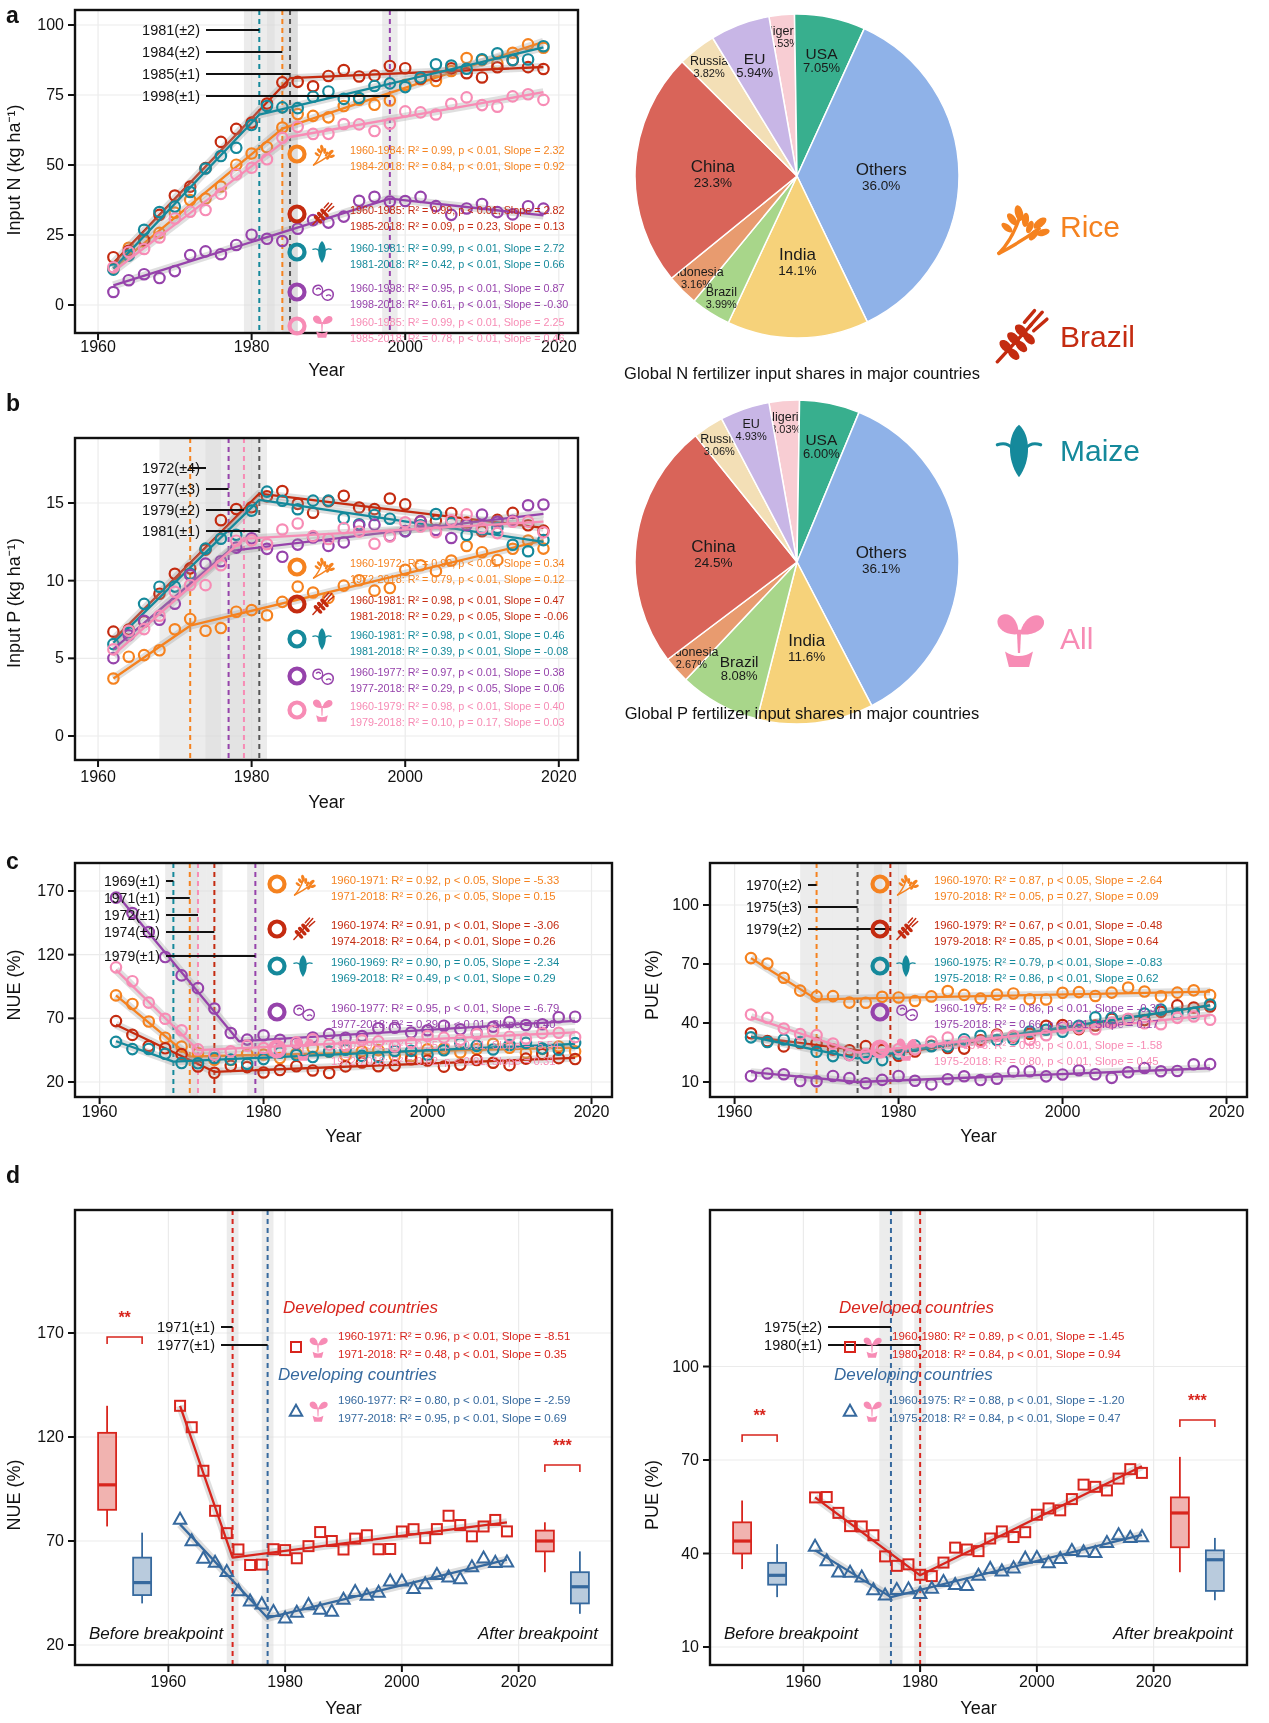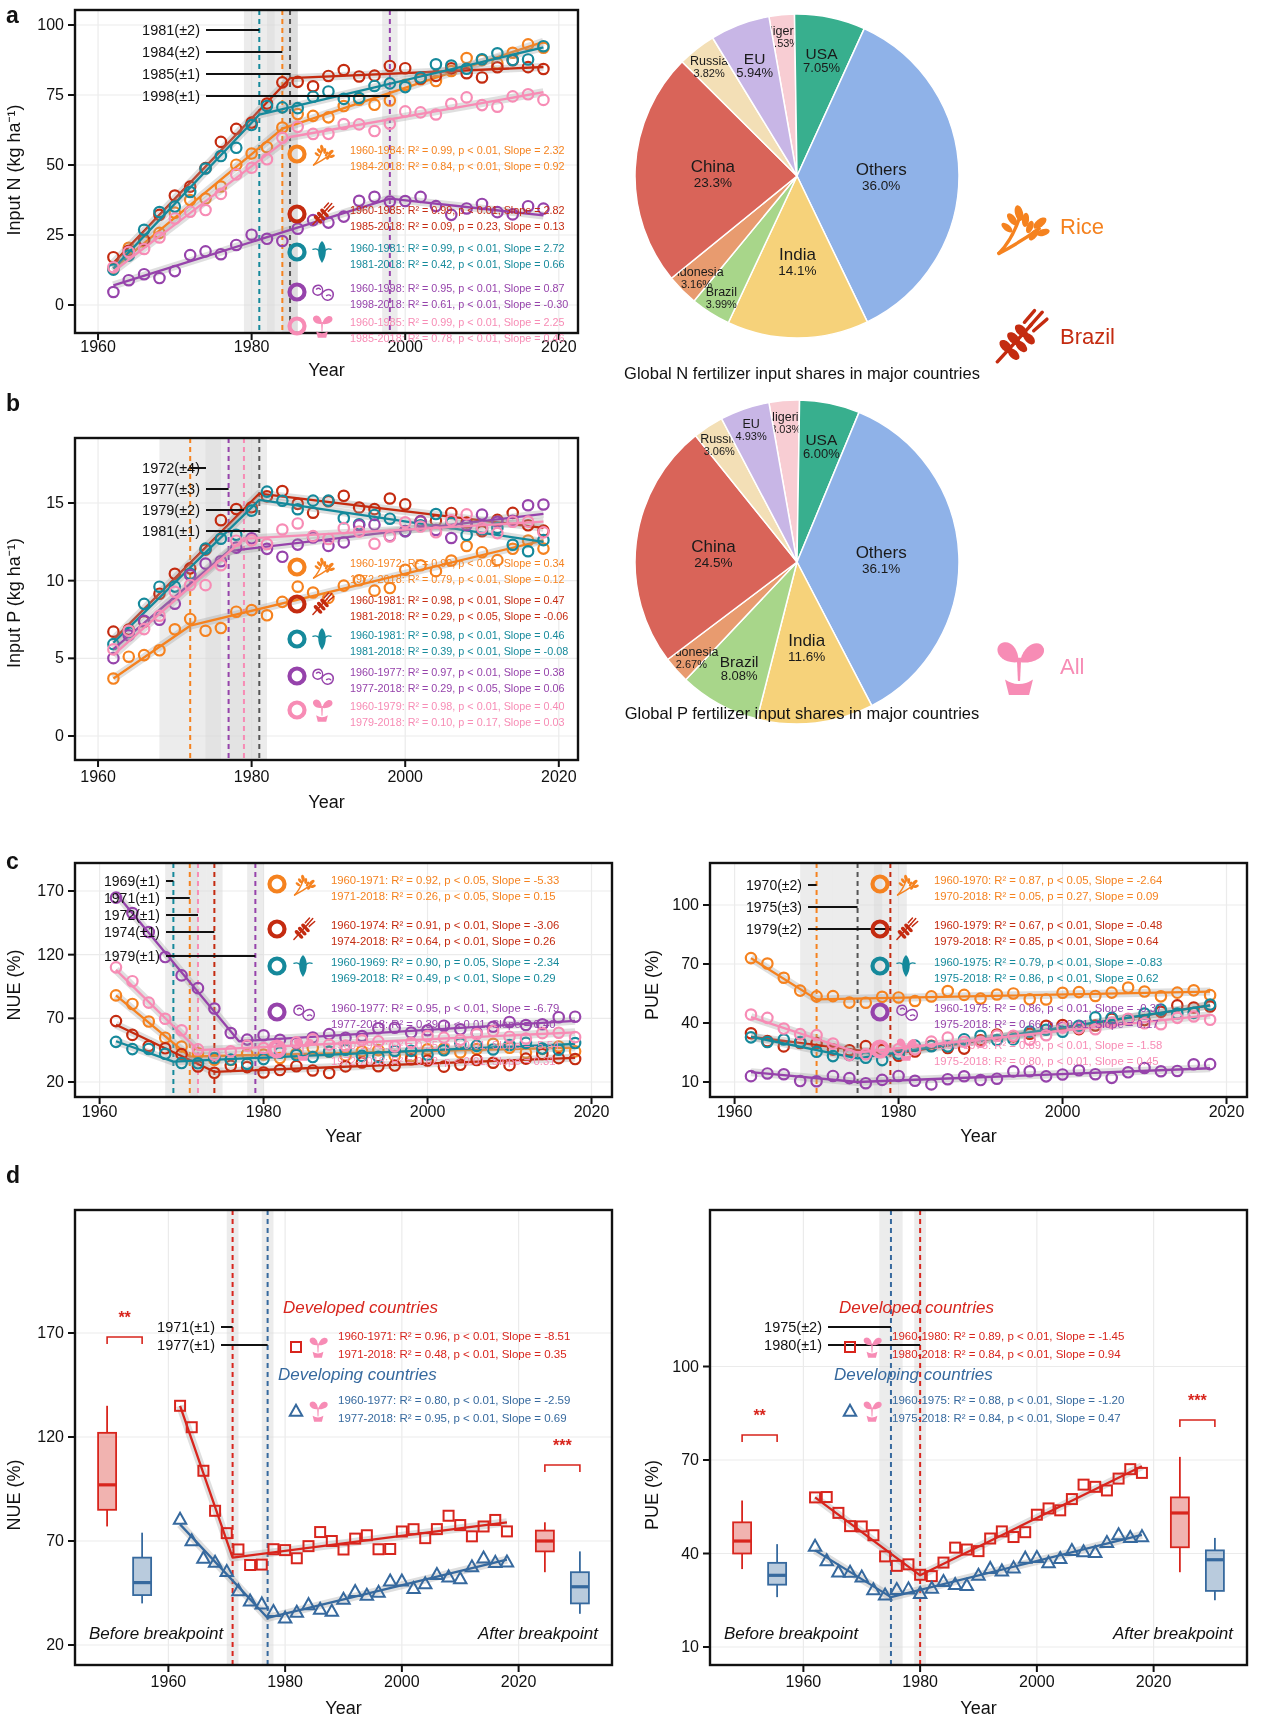--- a/index.html
+++ b/index.html
@@ -4,21 +4,21 @@
 <style>
   html,body{margin:0;padding:0;background:#fff;}
   body{font-family:"Liberation Sans", sans-serif;}
   .fig{position:relative;width:1269px;height:1723px;background:#fff;overflow:hidden;}
   .fig svg{font-family:"Liberation Sans", sans-serif;}
   .pletter{position:absolute;left:6px;font-size:23px;font-weight:bold;color:#111;}
   .chart{position:absolute;}
   .pie-caption{position:absolute;width:380px;text-align:center;font-size:16.5px;color:#111;}
   .crop-item{position:absolute;left:988px;display:flex;align-items:center;gap:10px;}
   .crop-ic{width:62px;height:62px;}
-  .crop-label{font-size:22px;}
+  .crop-label{font-size:30px;}
 </style>
 </head>
 <body>
 
 <svg width="0" height="0" style="position:absolute">
   <defs>
     <symbol id="sym-rice" viewBox="0 0 40 40">
       <g fill="none" stroke="currentColor" stroke-width="2.2" stroke-linecap="round">
         <path d="M7 37 Q15 29 20 15"></path>
           <path d="M7 37 Q19 31 33 21"></path>
@@ -1448,19 +1448,25 @@
         <use href="#sym-rice"></use>
       </svg>
     <span class="crop-label">Rice</span>
   </div>
   <div class="crop-item" style="top: 306px; color: rgb(196, 43, 16);">
     <svg class="crop-ic">
         <use href="#sym-wheat"></use>
       </svg>
     <span class="crop-label">Brazil</span>
   </div>
-  <div class="crop-item" style="top: 636px; color: rgb(247, 140, 181);">
+  <div class="crop-item" style="top: 420px; color: rgb(21, 137, 155);">
+    <svg class="crop-ic">
+        <use href="#sym-maize"></use>
+      </svg>
+    <span class="crop-label">Maize</span>
+  </div>
+  <div class="crop-item" style="top: 608px; color: rgb(247, 140, 181);">
     <svg class="crop-ic">
         <use href="#sym-all"></use>
       </svg>
     <span class="crop-label">All</span>
   </div>
 </div>
 
 </body></html>

